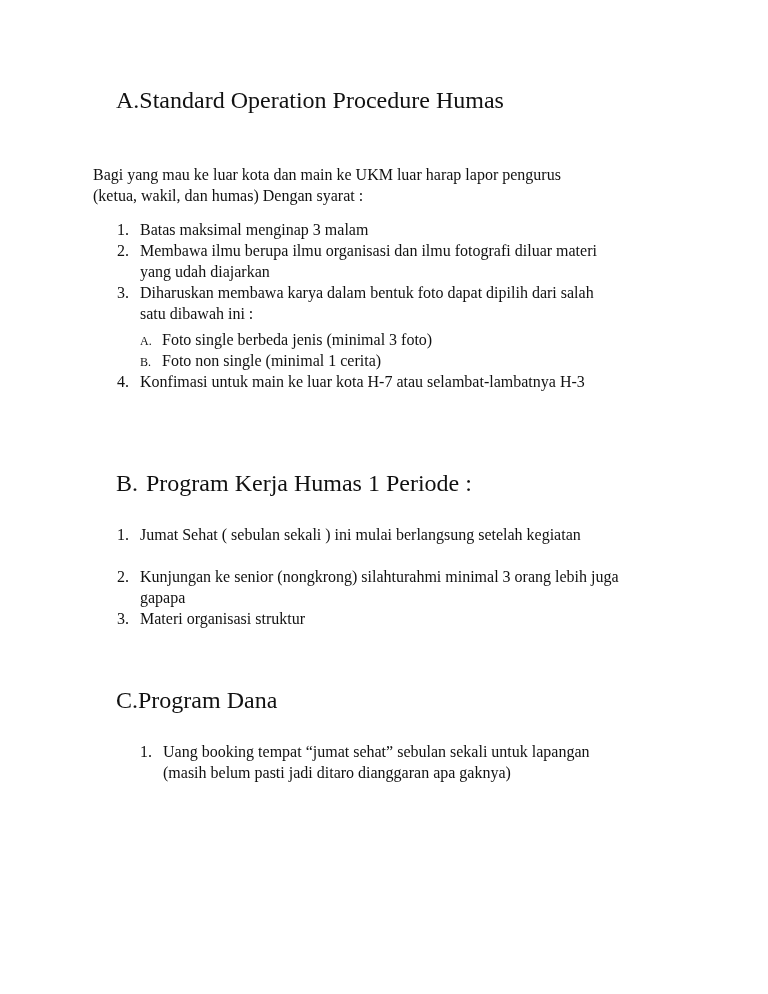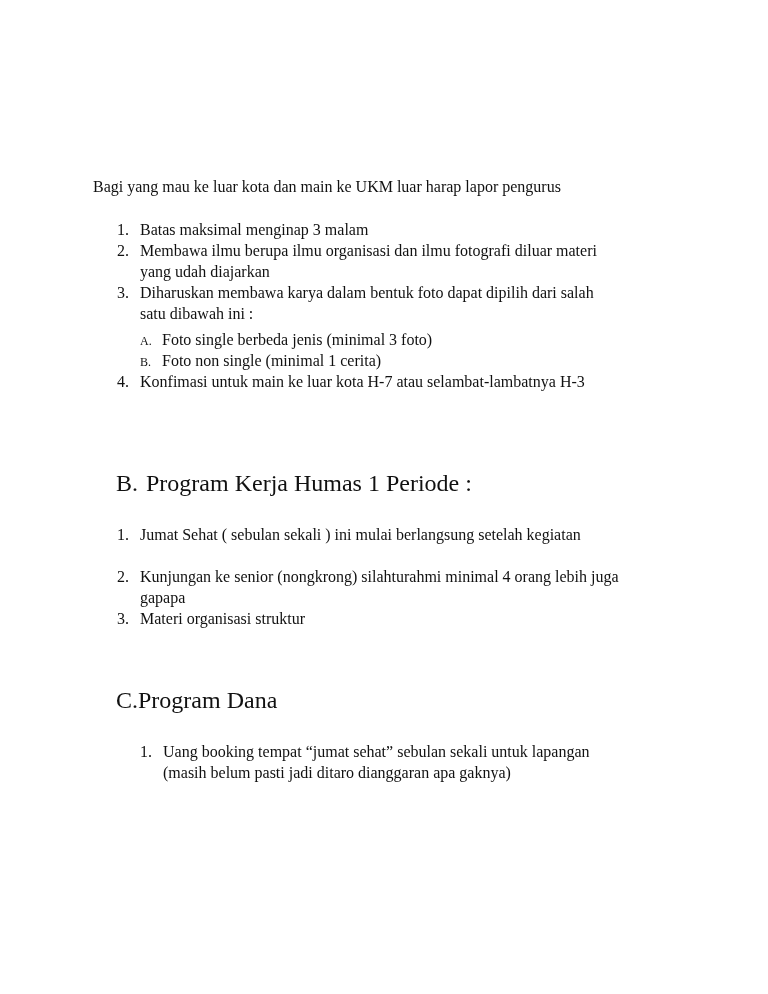--- a/index.html
+++ b/index.html
@@ -54,23 +54,27 @@
     }
     .item .text {
       display: block;
     }
   </style>
 </head>
 <body>
 
 <div class="page">
 
+  <h2 class="heading" style="left:116px; top:86px;">
+    <span class="h-marker">A.</span><span>Standard Operation Procedure Humas</span>
+  </h2>
 
   <p class="para" style="left:93px; top:164px;">
-    <span style="display:block;margin-top:12px;">Bagi yang mau ke luar kota dan main ke UKM luar harap lapor pengurus</span>
+    <span style="display:block;">Bagi yang mau ke luar kota dan main ke UKM luar harap lapor pengurus</span>
+    <span style="display:block;">(ketua, wakil, dan humas) Dengan syarat :</span>
   </p>
 
   <div class="item" style="left:117px; top:219px; width:620px;">
     <span class="marker">1.</span>
     <span class="text" style="padding-left:23px;">Batas maksimal menginap 3 malam</span>
   </div>
 
   <div class="item" style="left:117px; top:240px; width:620px;">
     <span class="marker">2.</span>
     <span class="text" style="padding-left:23px;">Membawa ilmu berupa ilmu organisasi dan ilmu fotografi diluar materi</span>
@@ -102,21 +106,21 @@
     <span class="h-marker" style="margin-right:8px;">B.</span><span>Program Kerja Humas 1 Periode :</span>
   </h2>
 
   <div class="item" style="left:117px; top:524px; width:620px;">
     <span class="marker">1.</span>
     <span class="text" style="padding-left:23px;">Jumat Sehat ( sebulan sekali ) ini mulai berlangsung setelah kegiatan</span>
   </div>
 
   <div class="item" style="left:117px; top:566px; width:640px;">
     <span class="marker">2.</span>
-    <span class="text" style="padding-left:23px; white-space:nowrap;">Kunjungan ke senior (nongkrong) silahturahmi minimal 4 orang lebih juga</span>
+    <span class="text" style="padding-left:23px; white-space:nowrap;">Kunjungan ke senior (nongkrong) silahturahmi minimal 3 orang lebih juga</span>
     <span class="text" style="padding-left:23px;">gapapa</span>
   </div>
 
   <div class="item" style="left:117px; top:608px; width:620px;">
     <span class="marker">3.</span>
     <span class="text" style="padding-left:23px;">Materi organisasi struktur</span>
   </div>
 
   <h2 class="heading" style="left:116px; top:686px;">
     <span class="h-marker">C.</span><span>Program Dana</span>

